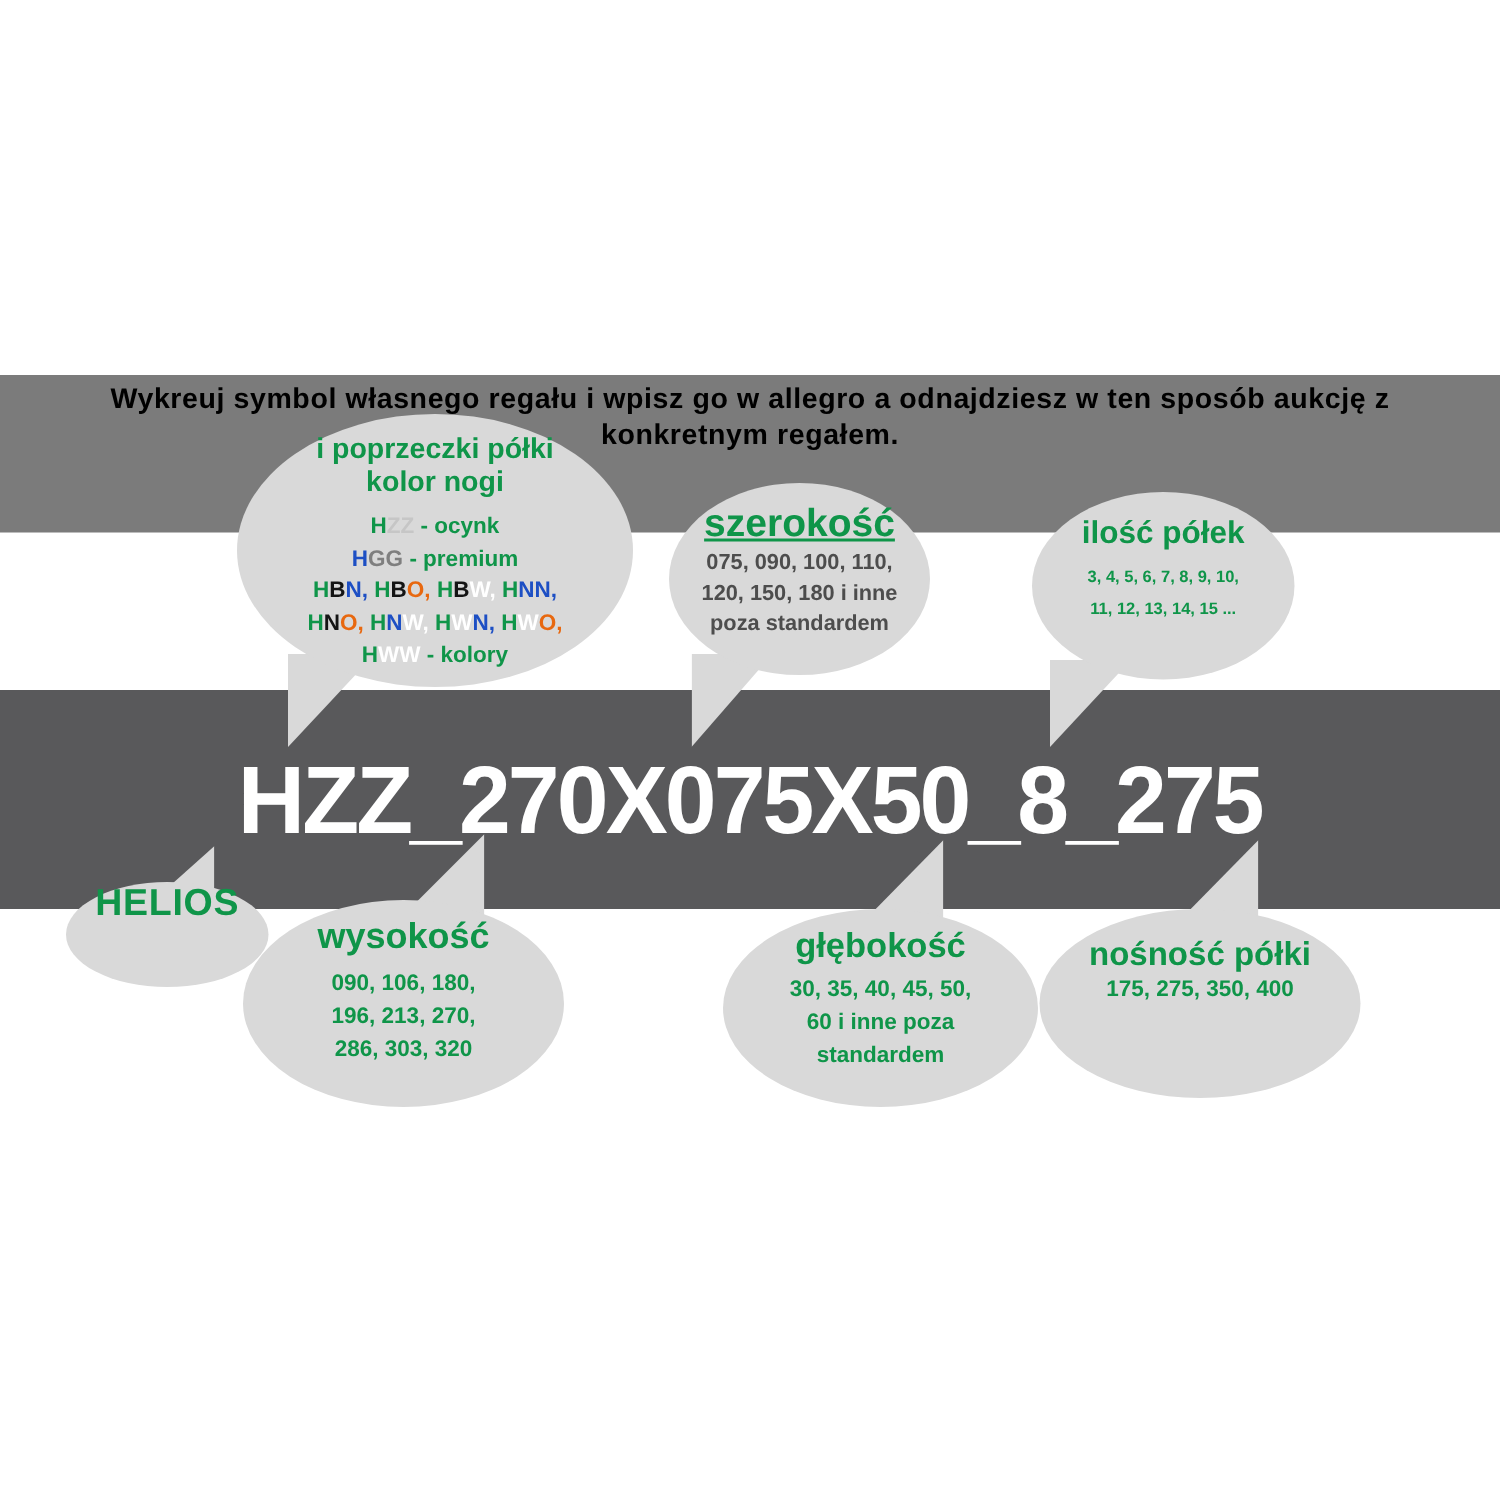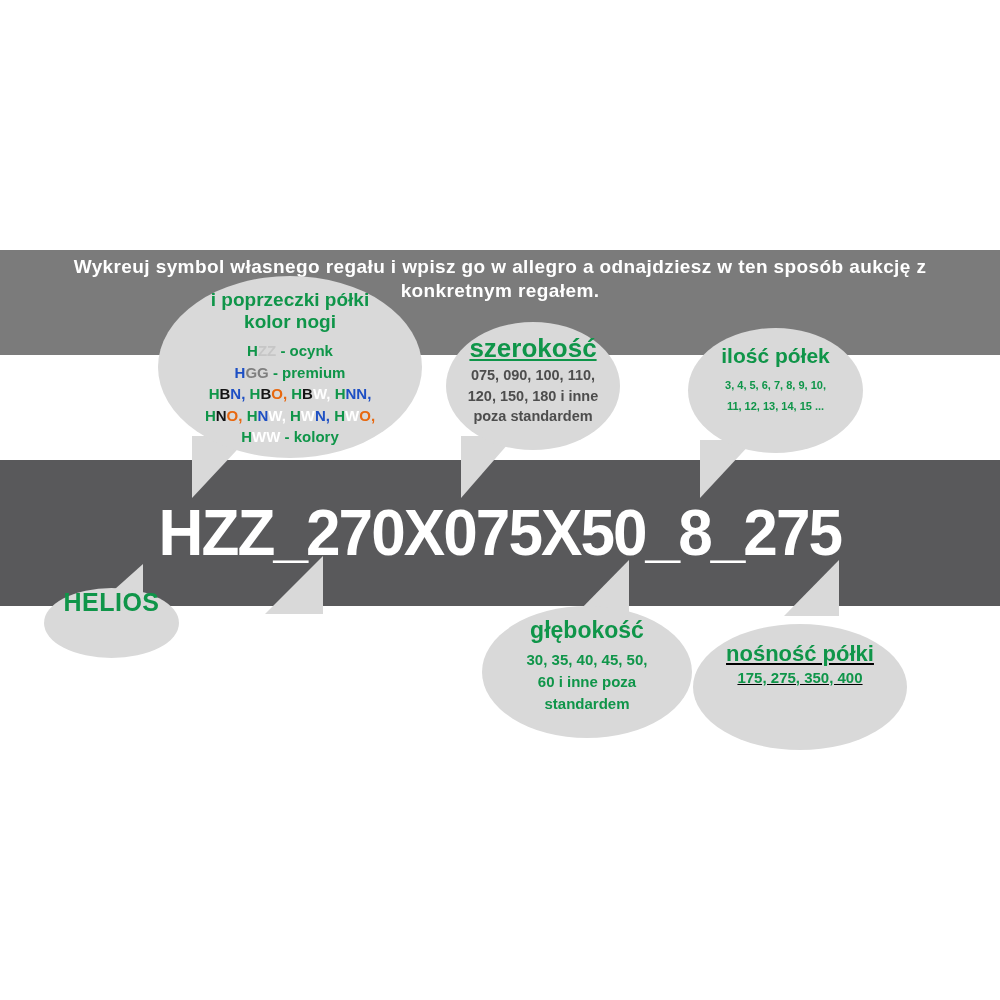--- a/index.html
+++ b/index.html
@@ -6,21 +6,21 @@
   .stage{
     position:relative;width:1000px;height:1000px;background:#ffffff;overflow:hidden;
     font-family:"Liberation Sans","DejaVu Sans",sans-serif;
   }
   
   .band-top{
     position:absolute;left:0;top:250px;width:1000px;height:105px;
     background:#7b7b7b;z-index:1;
   }
   .header-text{
-    padding-top:5px;text-align:center;color:#ffffff;font-weight:700;
+    padding-top:5px;text-align:center;color:#000000;font-weight:700;
     font-size:19px;line-height:24px;letter-spacing:0.4px;
   }
   .band-dark{
     position:absolute;left:0;top:460px;width:1000px;height:146px;
     background:#59595b;z-index:1;display:flex;align-items:center;justify-content:center;
   }
   .code-text{
     color:#ffffff;font-weight:700;font-size:64px;letter-spacing:-2px;
     transform:scaleX(0.97);white-space:nowrap;
   }
@@ -53,21 +53,21 @@
   .b-helios .bubble-title{font-size:25px;letter-spacing:0.5px;}
 
   .b-wys{left:162px;top:600px;width:214px;height:138px;padding-top:11px;}
   .b-wys .bubble-title{font-size:24px;line-height:28px;}
   .b-wys .bubble-body{font-size:15px;line-height:22px;margin-top:6px;}
 
   .b-gleb{left:482px;top:606px;width:210px;height:132px;padding-top:11px;}
   .b-gleb .bubble-title{font-size:23px;line-height:27px;}
   .b-gleb .bubble-body{font-size:15px;line-height:22px;margin-top:5px;}
 
-  .b-nos{left:693px;top:624px;width:214px;height:126px;padding-top:17px;text-decoration:underline;}
+  .b-nos{left:693px;top:606px;width:214px;height:126px;padding-top:17px;}
   .b-nos .bubble-title{font-size:22px;line-height:26px;}
   .b-nos .bubble-body{font-size:15px;line-height:22px;}
 </style>
 </head>
 <body>
 
 <div class="stage">
 
   <div class="band-top">
     <div class="header-text">
@@ -117,20 +117,28 @@
     <div class="bubble-body green-text">
       <div>3, 4, 5, 6, 7, 8, 9, 10,</div>
       <div>11, 12, 13, 14, 15 ...</div>
     </div>
   </div>
 
   <div class="bubble b-helios">
     <div class="bubble-title">HELIOS</div>
   </div>
 
+  <div class="bubble b-wys">
+    <div class="bubble-title">wysokość</div>
+    <div class="bubble-body green-text">
+      <div>090, 106, 180,</div>
+      <div>196, 213, 270,</div>
+      <div>286, 303, 320</div>
+    </div>
+  </div>
 
   <div class="bubble b-gleb">
     <div class="bubble-title">głębokość</div>
     <div class="bubble-body green-text">
       <div>30, 35, 40, 45, 50,</div>
       <div>60 i inne poza</div>
       <div>standardem</div>
     </div>
   </div>
 

